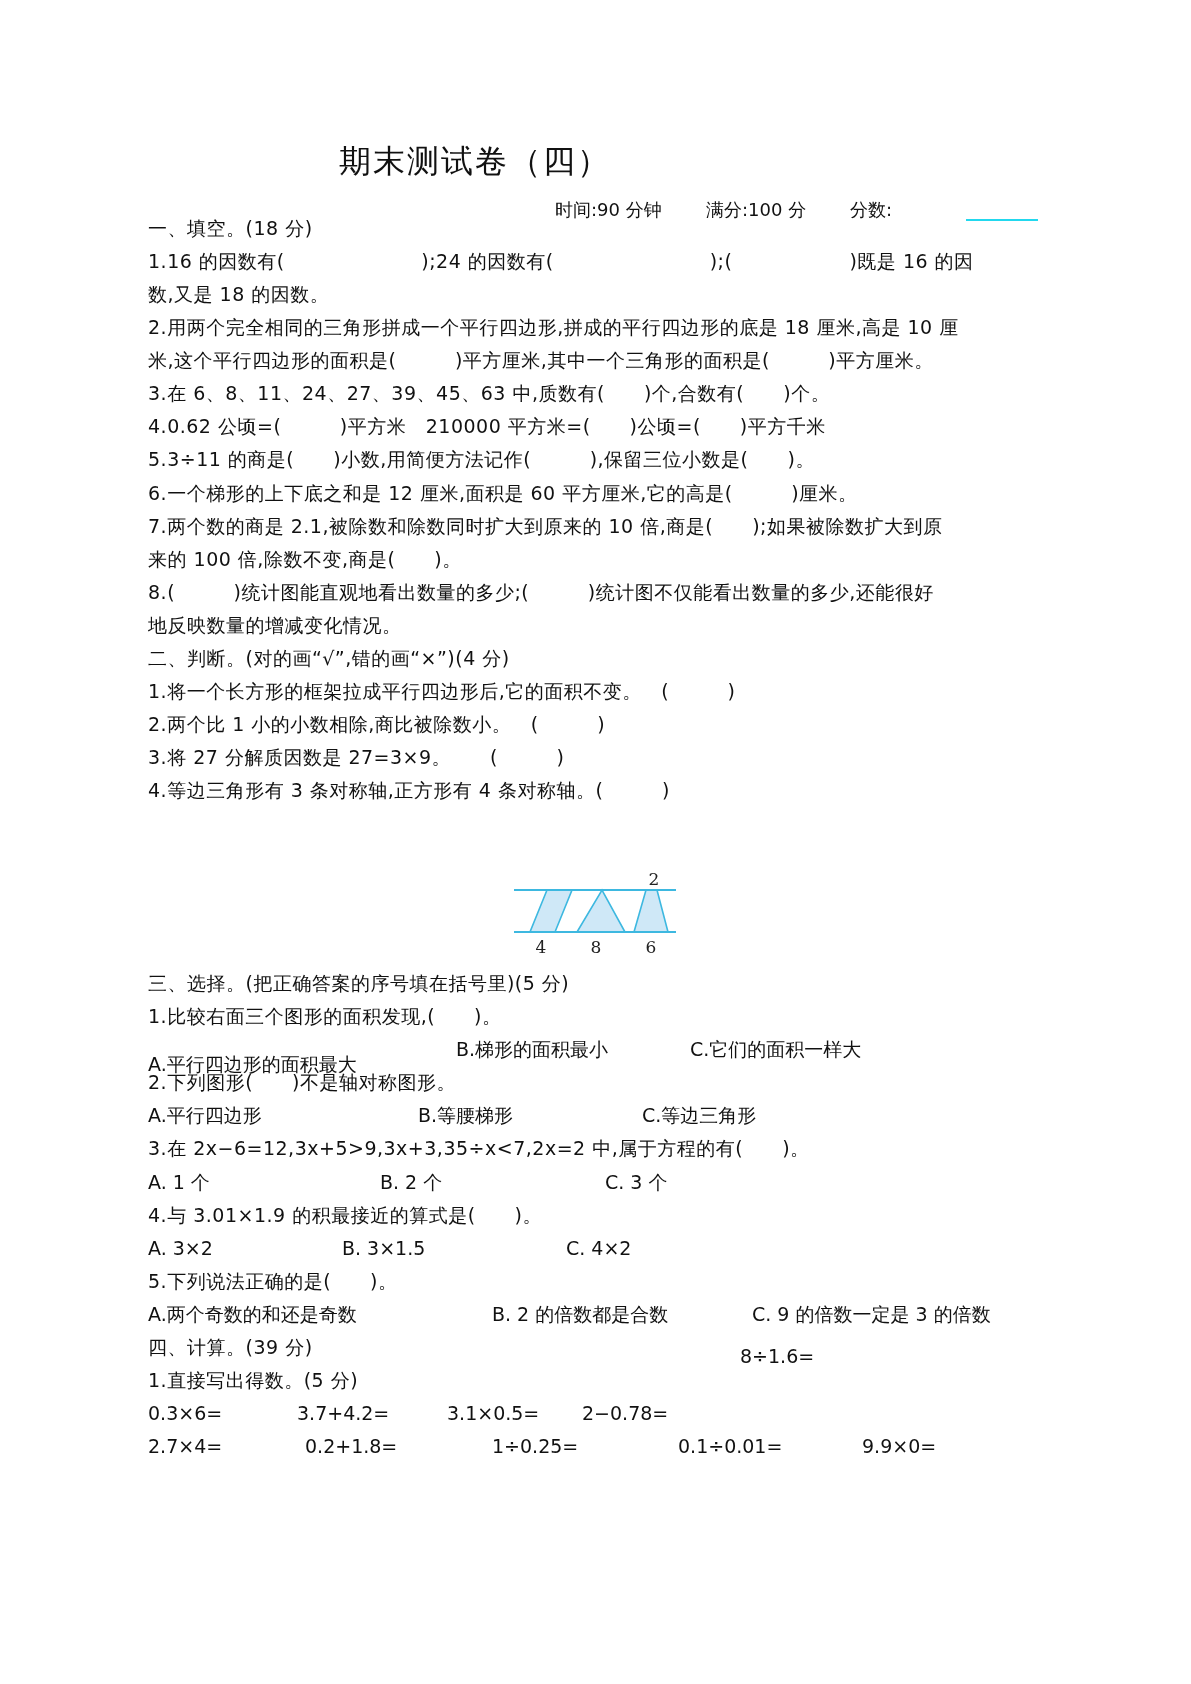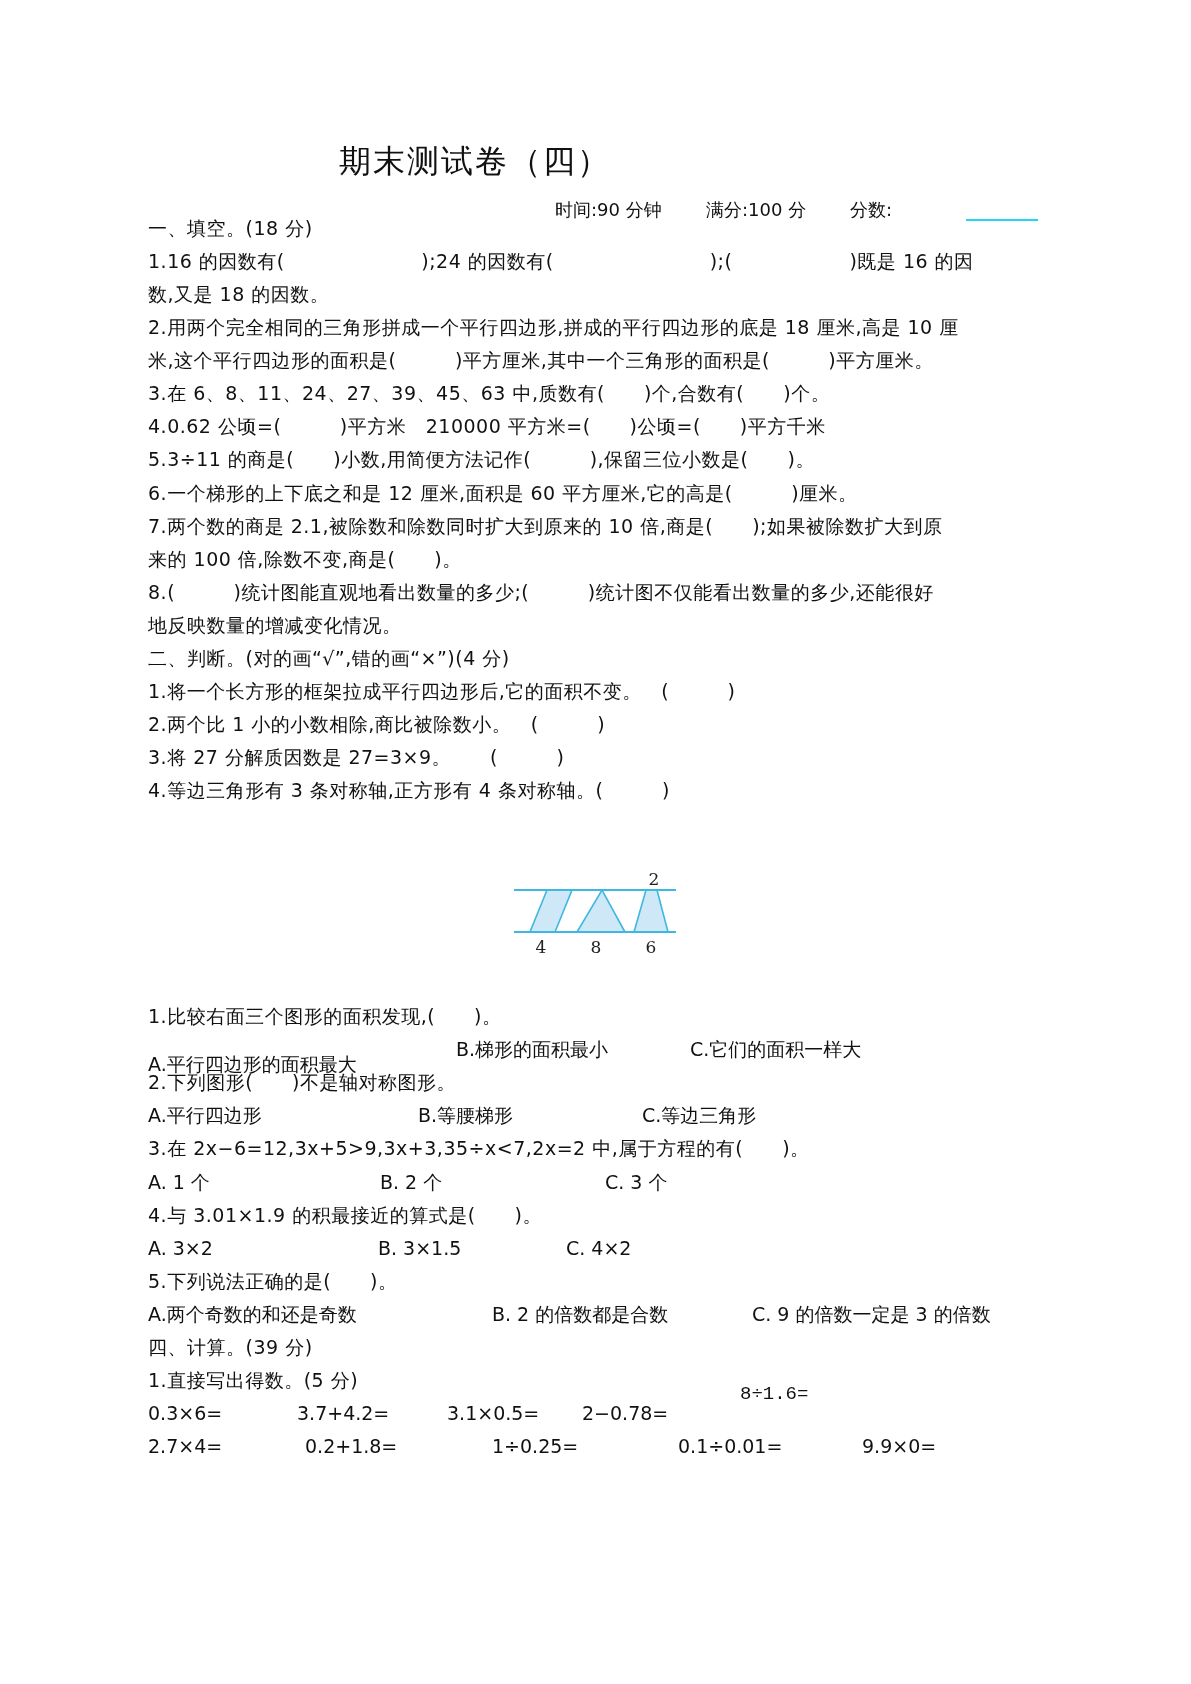--- a/index.html
+++ b/index.html
@@ -55,54 +55,55 @@
       <polygon points="634,932 668,932 657,890 646,890" fill="#cfe8f7" stroke="#3db8e0" stroke-width="1.6"></polygon>
       <line x1="514" y1="890" x2="676" y2="890" stroke="#3db8e0" stroke-width="2"></line>
       <line x1="514" y1="932" x2="676" y2="932" stroke="#3db8e0" stroke-width="2"></line>
       <text class="fig-label" x="541" y="953" text-anchor="middle">4</text>
       <text class="fig-label" x="596" y="953" text-anchor="middle">8</text>
       <text class="fig-label" x="651" y="953" text-anchor="middle">6</text>
       <text class="fig-label" x="654" y="885" text-anchor="middle">2</text>
     </svg>
   </div>
 
+  <div class="line" style="top:971px;">三、选择。(把正确答案的序号填在括号里)(5 分)</div>
 
   <div class="line" style="top:1004px;">1.比较右面三个图形的面积发现,(　　)。</div>
   <div class="row" style="top:1037px; left:148px;margin-top:15px;">A.平行四边形的面积最大</div>
   <div class="row" style="top:1037px; left:456px;">B.梯形的面积最小</div>
   <div class="row" style="top:1037px; left:690px;">C.它们的面积一样大</div>
 
   <div class="line" style="top:1070px;">2.下列图形(　　)不是轴对称图形。</div>
   <div class="row" style="top:1103px; left:148px;">A.平行四边形</div>
   <div class="row" style="top:1103px; left:418px;">B.等腰梯形</div>
   <div class="row" style="top:1103px; left:642px;">C.等边三角形</div>
 
   <div class="line" style="top:1136px;">3.在 2x−6=12,3x+5&gt;9,3x+3,35÷x&lt;7,2x=2 中,属于方程的有(　　)。</div>
   <div class="row" style="top:1170px; left:148px;">A.  1 个</div>
   <div class="row" style="top:1170px; left:380px;">B.  2 个</div>
   <div class="row" style="top:1170px; left:592px;margin-left:13px;">C.  3 个</div>
 
   <div class="line" style="top:1203px;">4.与 3.01×1.9 的积最接近的算式是(　　)。</div>
   <div class="row" style="top:1236px; left:148px;">A.  3×2</div>
-  <div class="row" style="top:1236px; left:342px;margin-left:36px;">B.  3×1.5</div>
+  <div class="row" style="top:1236px; left:342px;">B.  3×1.5</div>
   <div class="row" style="top:1236px; left:566px;">C.  4×2</div>
 
   <div class="line" style="top:1269px;">5.下列说法正确的是(　　)。</div>
   <div class="row" style="top:1302px; left:148px;">A.两个奇数的和还是奇数</div>
   <div class="row" style="top:1302px; left:492px;">B.  2 的倍数都是合数</div>
   <div class="row" style="top:1302px; left:752px;">C.  9 的倍数一定是 3 的倍数</div>
 
   <div class="line" style="top:1335px;">四、计算。(39 分)</div>
   <div class="line" style="top:1368px;">1.直接写出得数。(5 分)</div>
 
   <div class="row" style="top:1401px; left:148px;">0.3×6=</div>
   <div class="row" style="top:1401px; left:297px;">3.7+4.2=</div>
   <div class="row" style="top:1401px; left:447px;">3.1×0.5=</div>
   <div class="row" style="top:1401px; left:582px;">2−0.78=</div>
-  <div class="row" style="top:1382px; left:740px;font-family:Liberation Mono, monospace;">8÷1.6=</div>
+  <div class="row" style="top:1344px; left:740px;">8÷1.6=</div>
 
   <div class="row" style="top:1434px; left:148px;">2.7×4=</div>
   <div class="row" style="top:1434px; left:305px;">0.2+1.8=</div>
   <div class="row" style="top:1434px; left:492px;">1÷0.25=</div>
   <div class="row" style="top:1434px; left:678px;">0.1÷0.01=</div>
   <div class="row" style="top:1434px; left:862px;">9.9×0=</div>
 
 </div>
 
 </body></html>

